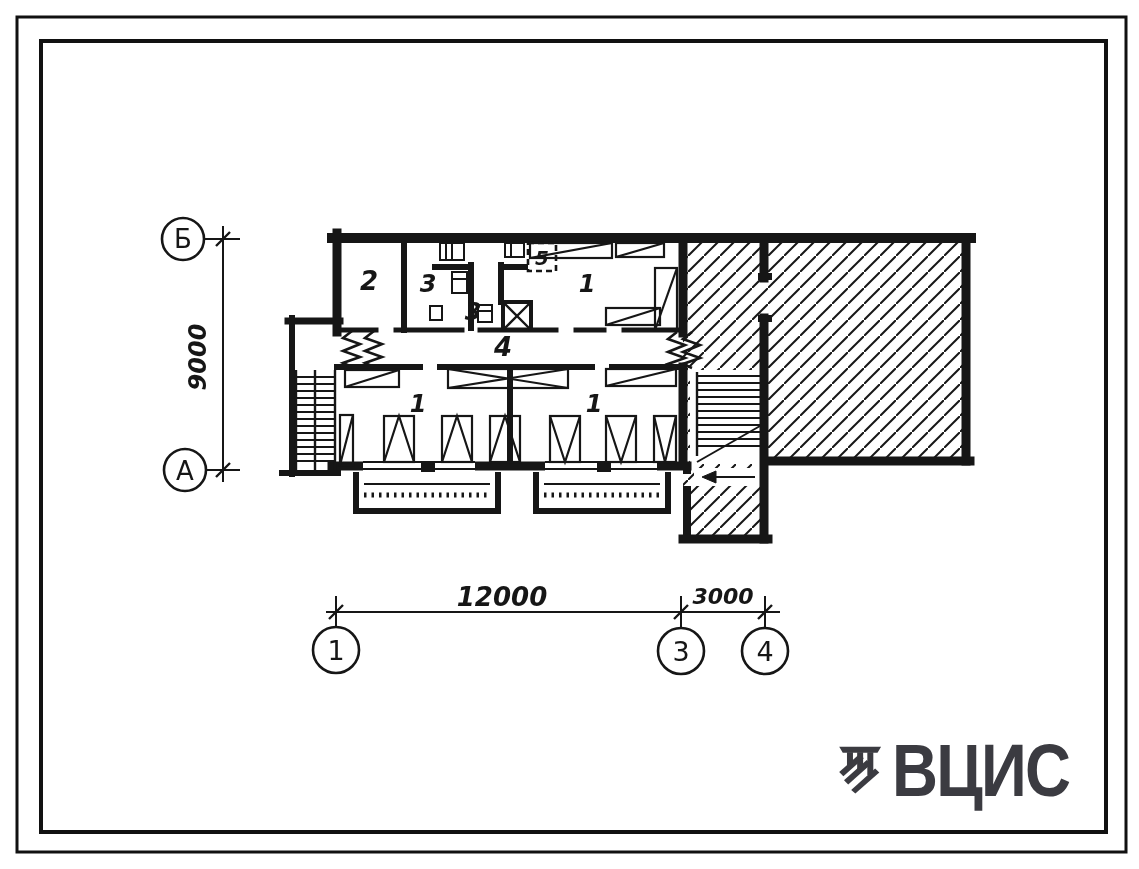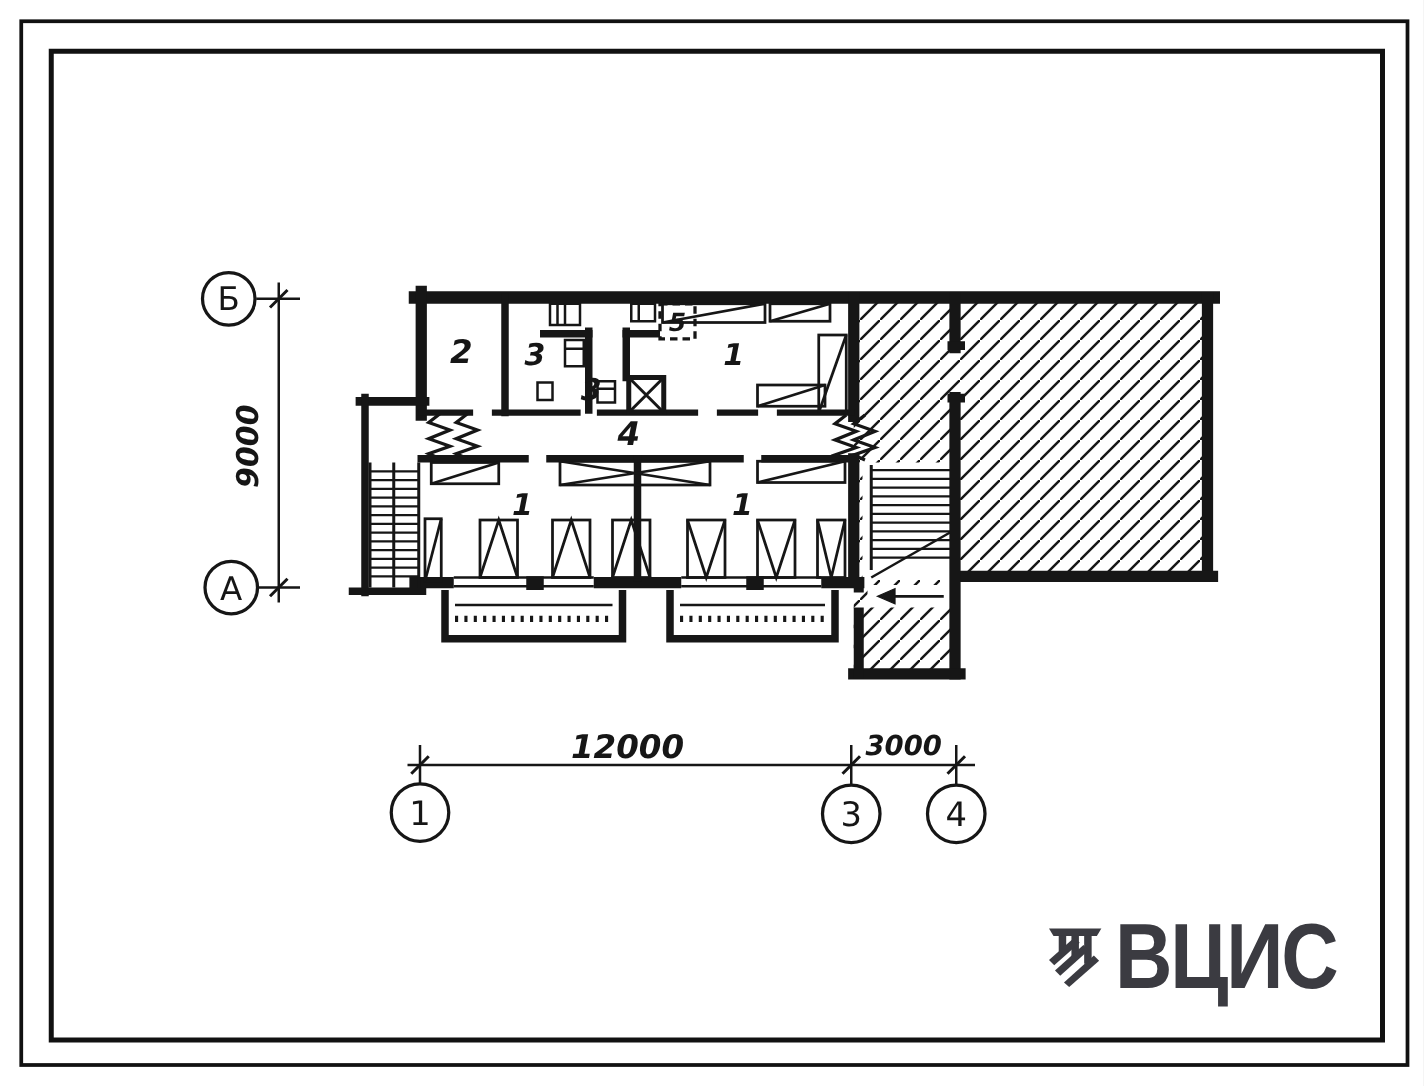--- a/index.html
+++ b/index.html
@@ -6,21 +6,21 @@
   .page{
     position:relative;
     width:1139px;height:869px;
     background:#ffffff;
     font-family:"DejaVu Sans", sans-serif;
     overflow:hidden;
   }
   .plan-svg{position:absolute;left:0;top:0;}
   .logo{
     position:absolute;left:838px;top:722px;width:260px;height:86px;
-    display:flex;align-items:center;gap:6px;
+    display:flex;align-items:flex-end;gap:6px;
   }
   .logo-text{
     font-family:"Liberation Sans", sans-serif;
     font-weight:800;
     font-size:74px;
     line-height:1;
     letter-spacing:-2px;
     transform:scaleX(0.86);
     transform-origin:left center;
     color:#3b3b41;

